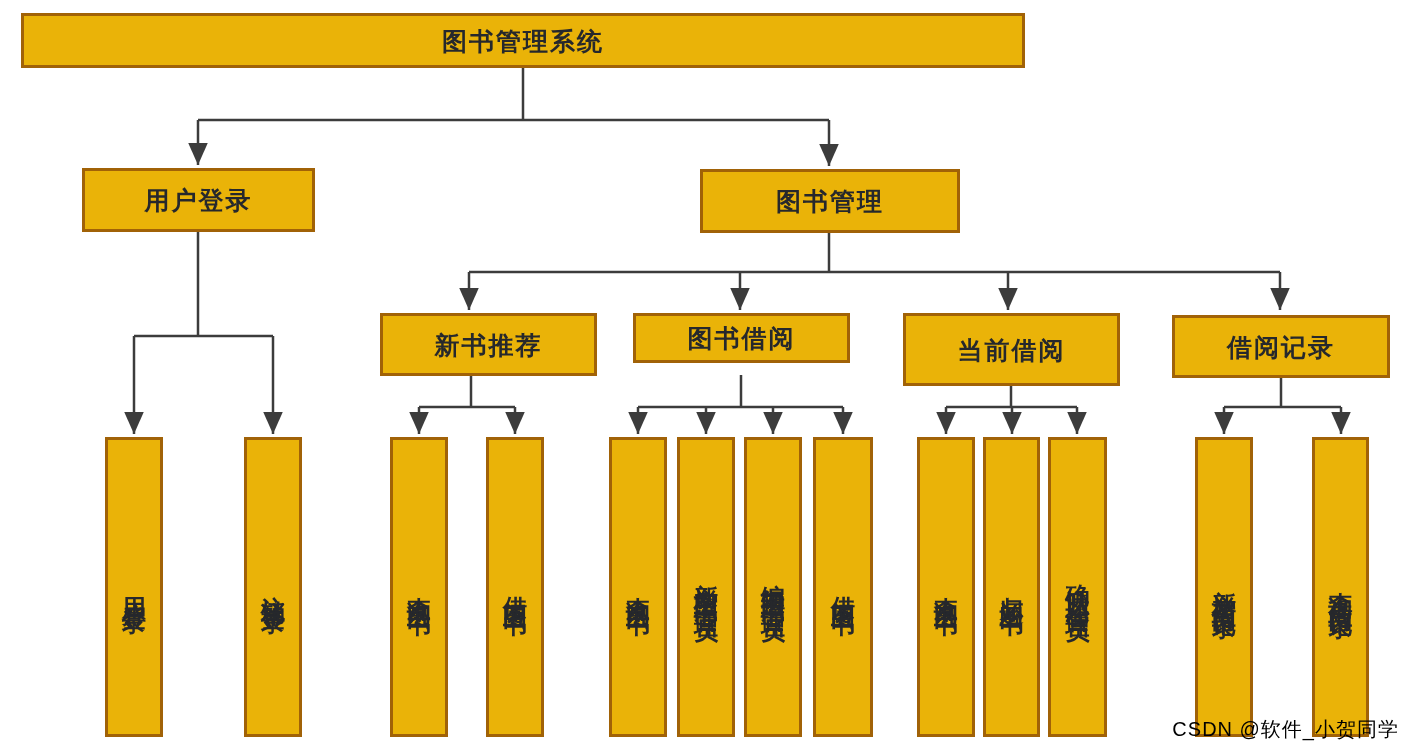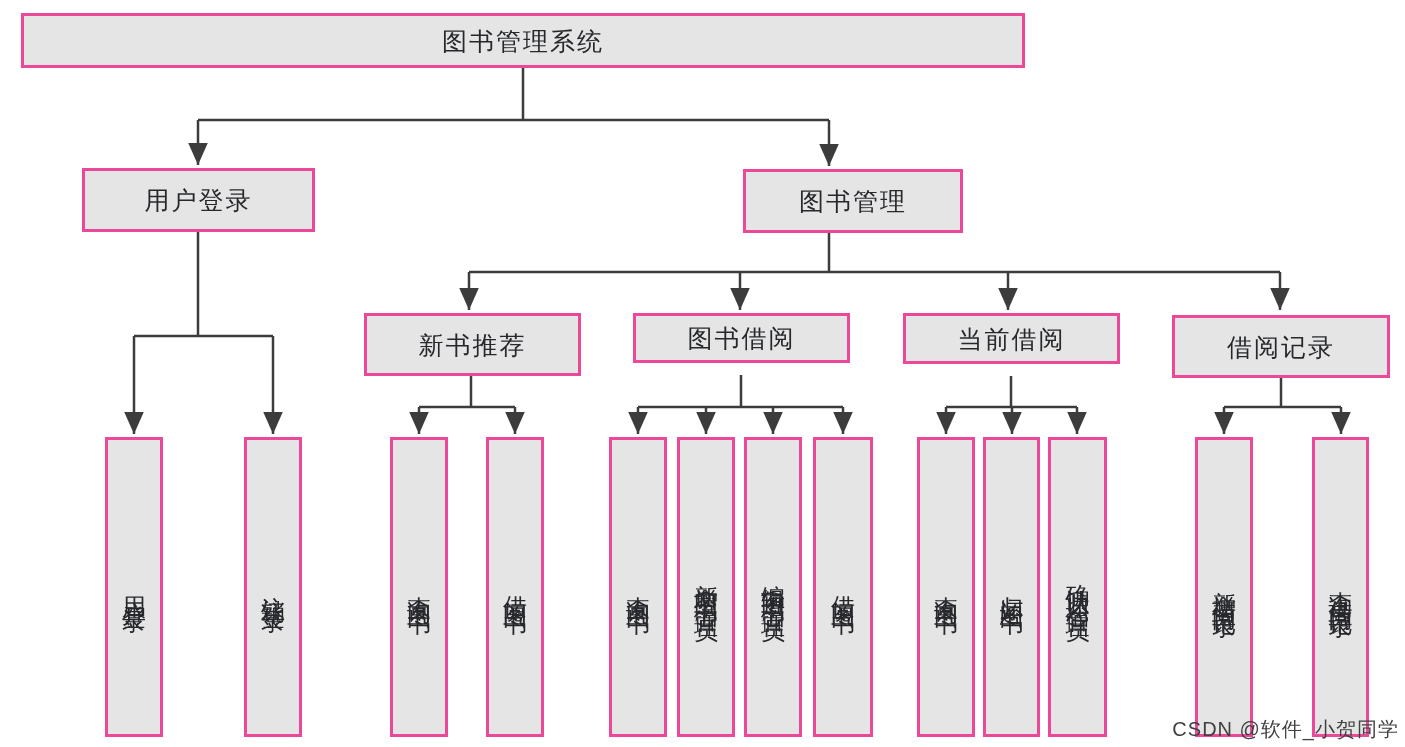--- a/index.html
+++ b/index.html
@@ -7,45 +7,46 @@
     position:relative;
     width:1405px;height:747px;
     overflow:hidden;
     font-family:"Liberation Sans","DejaVu Sans",sans-serif;
     color:#26282c;
   }
   #wires{position:absolute;left:0;top:0;width:1405px;height:747px;}
   .node{
     position:absolute;
     box-sizing:border-box;
-    border:3px solid #ec4899;
-    background:#e5e5e5;
+    border:3px solid #a16207;
+    background:#eab308;
     display:flex;
     align-items:center;
     justify-content:center;
     font-size:25px;
     letter-spacing:2px;
     line-height:1.2;
     white-space:nowrap;
+    font-weight:bold;
   }
   .node.v{
     writing-mode:vertical-rl;
     text-orientation:mixed;
     font-size:24px;
     letter-spacing:5px;
     white-space:normal;
     line-height:1;
   }
   .watermark{
     position:absolute;
     right:6px;
     bottom:4px;
     font-size:20px;
     letter-spacing:1px;
-    color:#404040;
+    color:#000000;
     z-index:5;
     text-align:center;
   }
 </style>
 </head>
 <body>
 
 <svg id="wires" viewBox="0 0 1405 747" xmlns="http://www.w3.org/2000/svg">
   <defs>
     <marker id="arrow" markerWidth="10" markerHeight="9" refX="9" refY="4" orient="auto" markerUnits="strokeWidth">
@@ -85,25 +86,25 @@
 
     <path d="M1281,376 V407 M1224,407 H1341"></path>
     <path d="M1224,407 V434" marker-end="url(#arrow)"></path>
     <path d="M1341,407 V434" marker-end="url(#arrow)"></path>
   </g>
 </svg>
 
 <div class="node" style="left:21px;top:13px;width:1004px;height:55px">图书管理系统</div>
 
 <div class="node" style="left:82px;top:168px;width:233px;height:64px">用户登录</div>
-<div class="node" style="left:743px;top:169px;width:220px;height:64px">图书管理</div>
+<div class="node" style="left:700px;top:169px;width:260px;height:64px">图书管理</div>
 
-<div class="node" style="left:364px;top:313px;width:217px;height:63px">新书推荐</div>
+<div class="node" style="left:380px;top:313px;width:217px;height:63px">新书推荐</div>
 <div class="node" style="left:633px;top:313px;width:217px;height:50px">图书借阅</div>
-<div class="node" style="left:903px;top:313px;width:217px;height:51px">当前借阅</div>
+<div class="node" style="left:903px;top:313px;width:217px;height:73px">当前借阅</div>
 <div class="node" style="left:1172px;top:315px;width:218px;height:63px">借阅记录</div>
 
 <div class="node v" style="left:105px;top:437px;width:58px;height:300px">用户登录</div>
 <div class="node v" style="left:244px;top:437px;width:58px;height:300px">注销登录</div>
 
 <div class="node v" style="left:390px;top:437px;width:58px;height:300px">查询图书</div>
 <div class="node v" style="left:486px;top:437px;width:58px;height:300px">借阅图书</div>
 
 <div class="node v" style="left:609px;top:437px;width:58px;height:300px">查询图书</div>
 <div class="node v" style="left:677px;top:437px;width:58px;height:300px">新增图书（管理员）</div>

